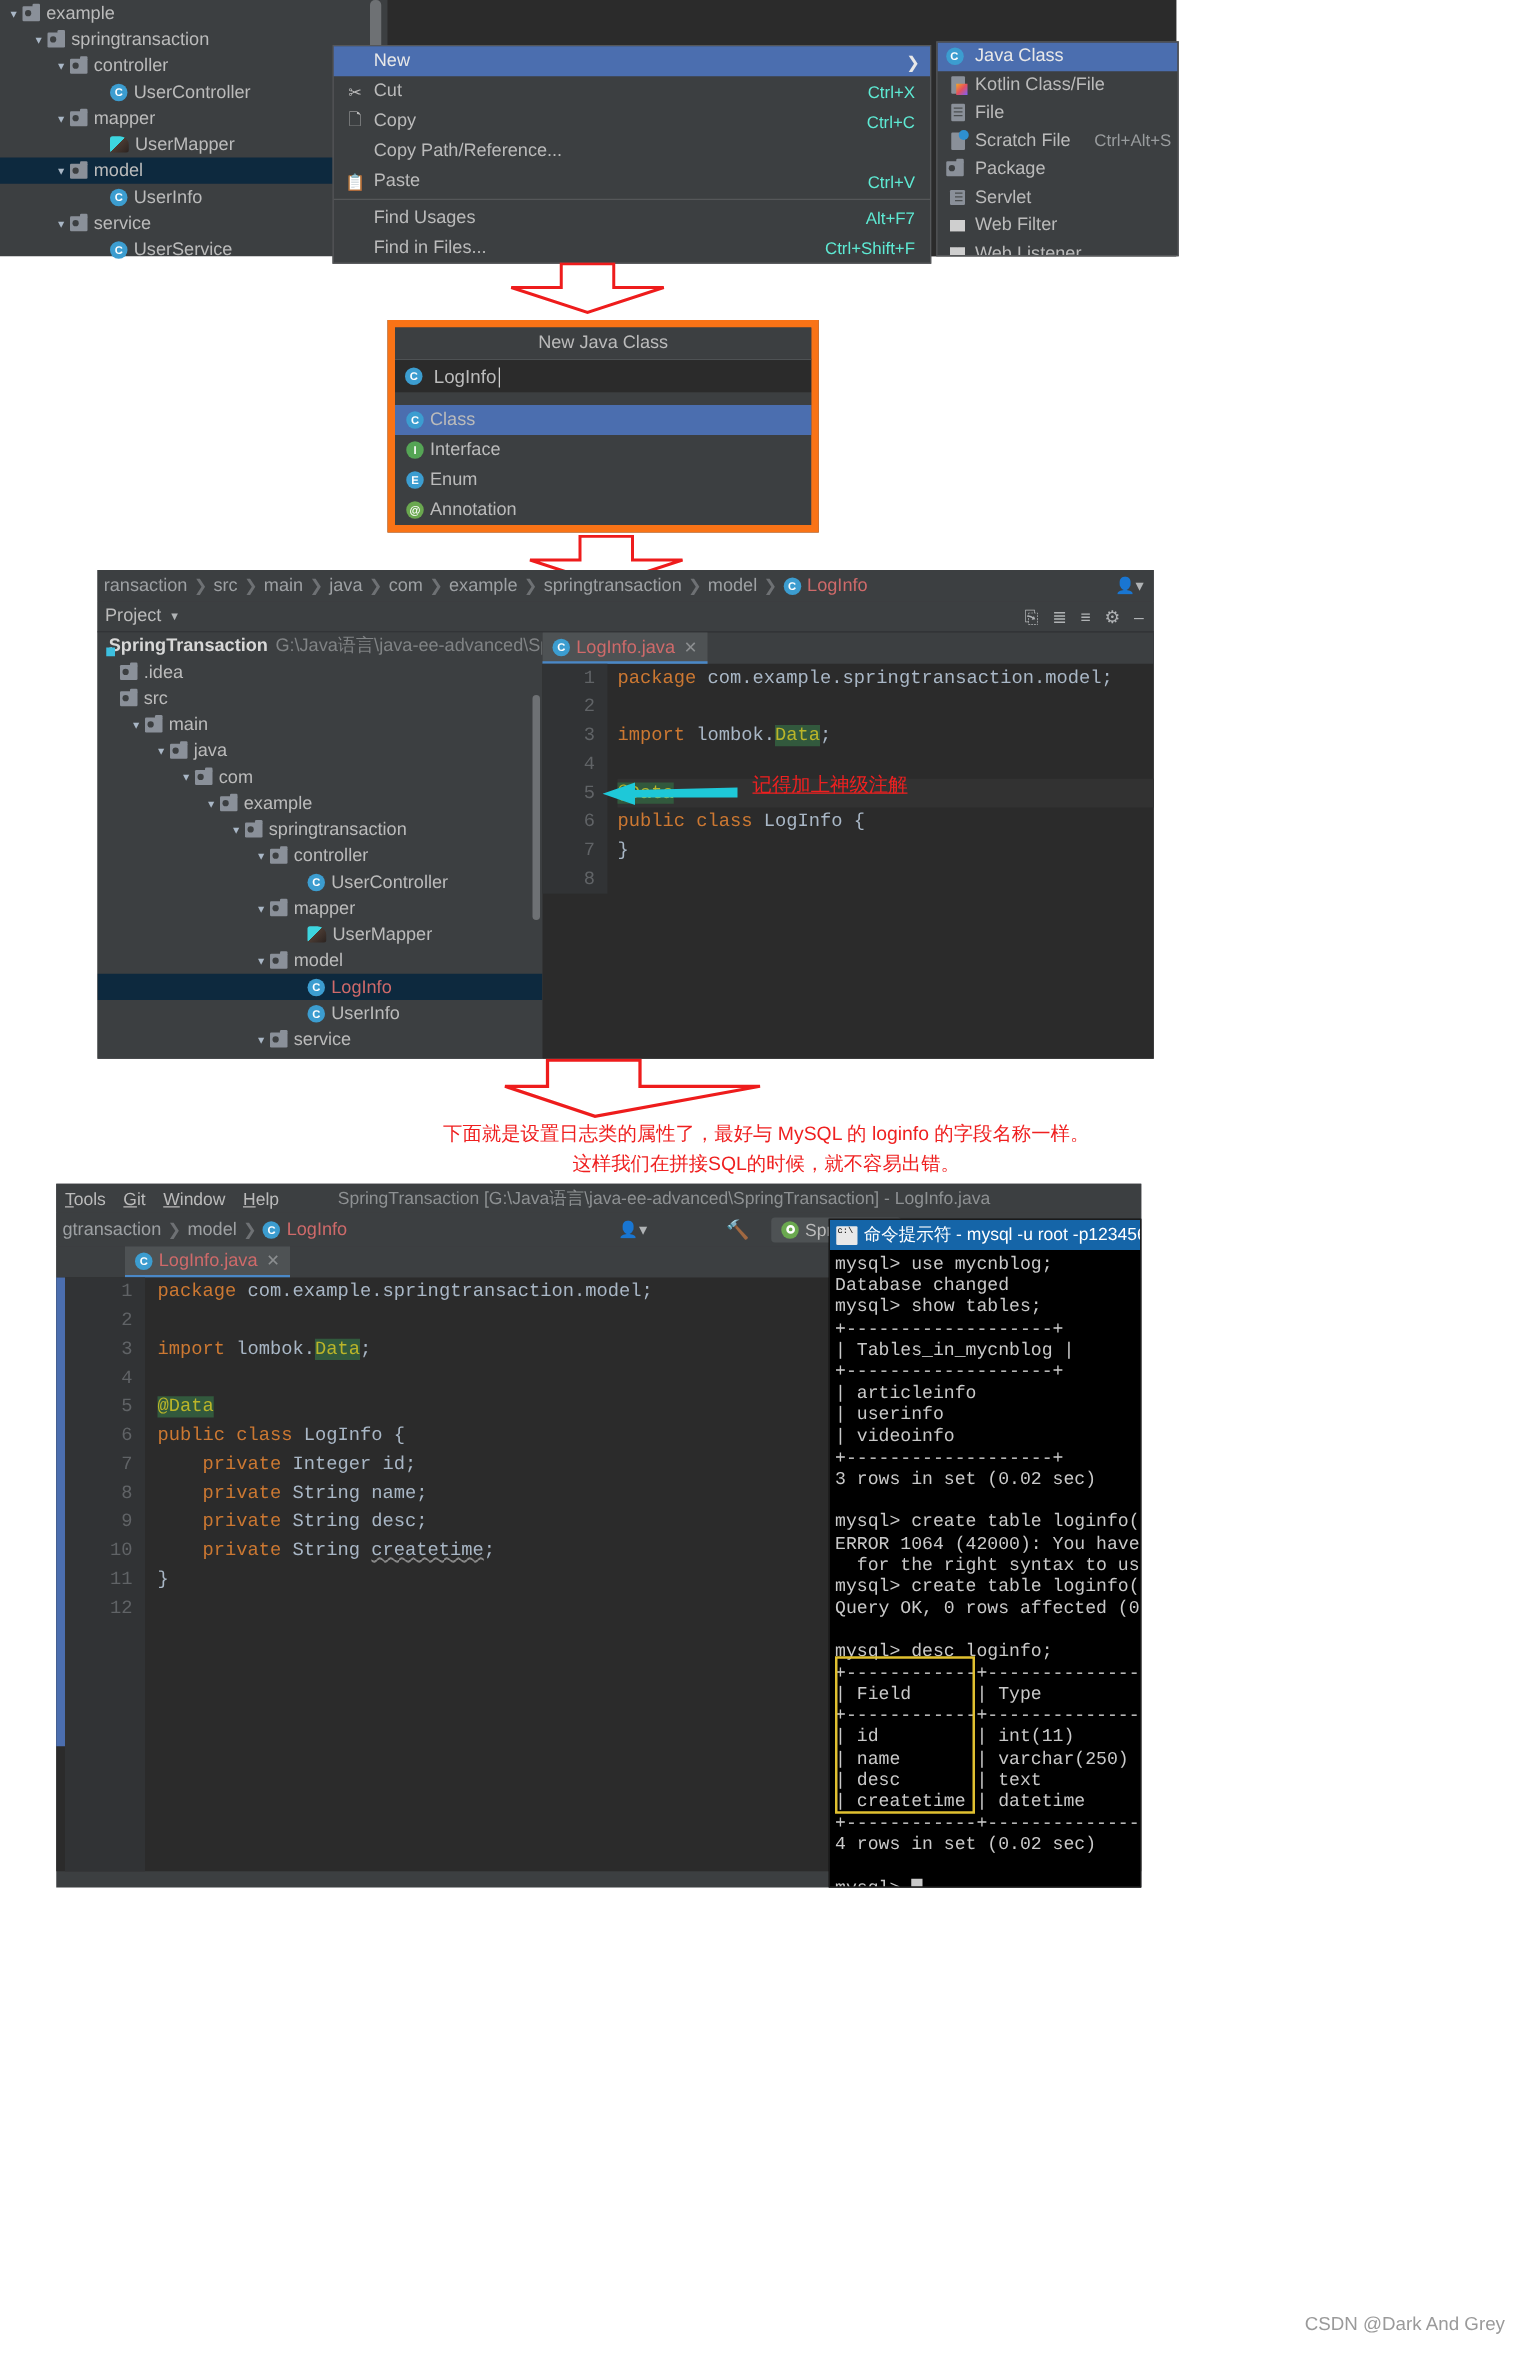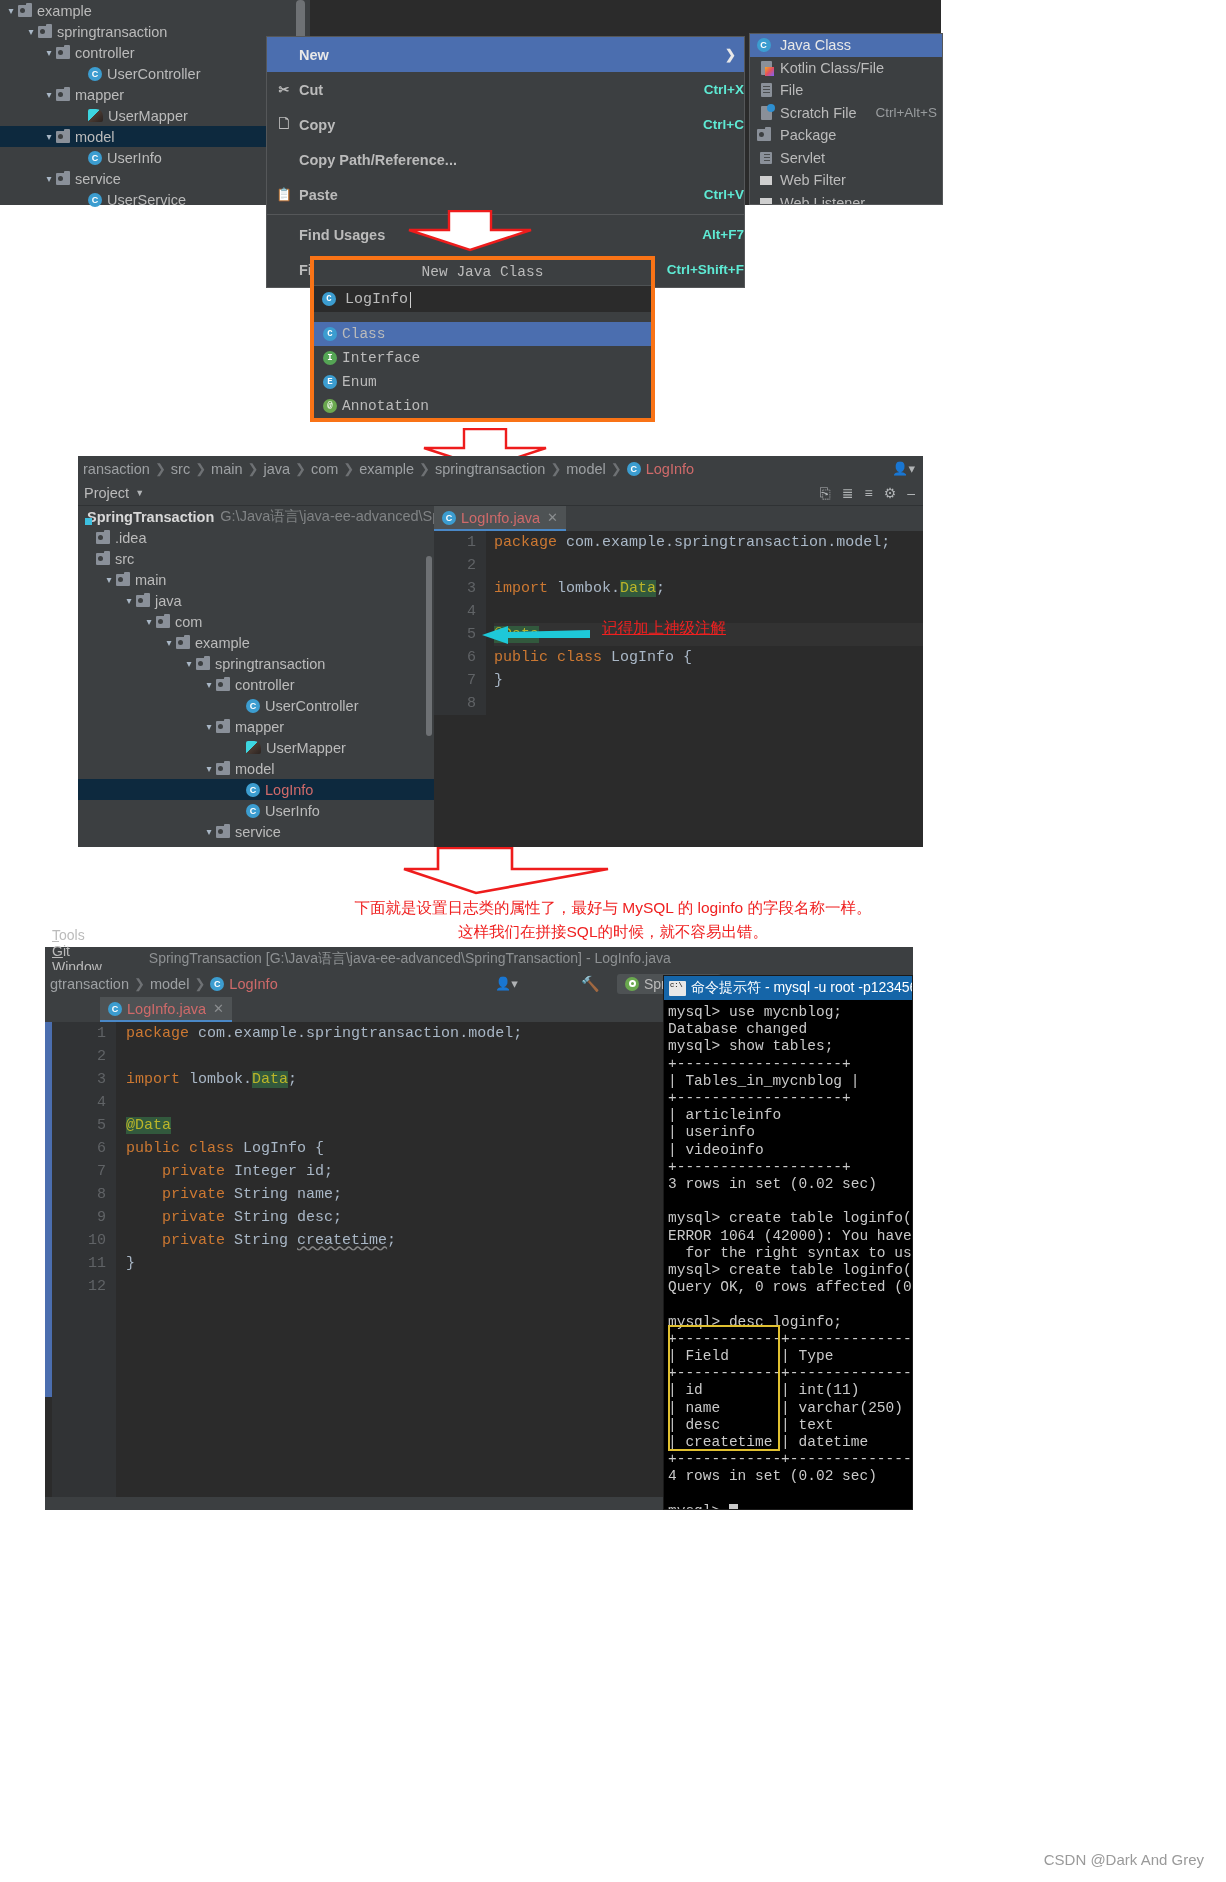--- a/index.html
+++ b/index.html
@@ -67,23 +67,22 @@
     display:inline-block; width:15px; height:13px; margin-right:5px;
     background:linear-gradient(135deg,#3dd6e0 0%,#3dd6e0 45%,#4a3b33 46%,#2b2320 100%);
     border-radius:2px 7px 2px 2px;
   }
   .ctxmenu {
     position:absolute; left:266px; top:36px; width:479px;
     background:#3c3f41; border:1px solid #555759;
     font-size:14.5px; color:#bbbbbb;
   }
   .ctxmenu .item {
-    height:35px; display:flex; align-items:center; padding:0 0 0 6px;
+    height:24px; display:flex; align-items:center; padding:0 12px 0 6px;
     position:relative;
-    font-weight:bold;
   }
   .ctxmenu .item.hl { background:#4b6eaf; color:#e8e8e8; }
   .ctxmenu .item .mi { width:22px; display:flex; justify-content:center; font-size:13px; }
   .ctxmenu .item .lbl { flex:1; padding-left:4px; }
   .ctxmenu .item .acc { color:#5eead4; font-size:13.5px; }
   .ctxmenu .item .arrow { position:absolute; right:8px; font-size:13px; }
   .ctxmenu .sep { height:1px; background:#555759; margin:2px 0; }
   .submenu {
     position:absolute; left:749px; top:33px; width:194px;
     background:#3c3f41; border:1px solid #555759;
@@ -105,21 +104,21 @@
   .filt-ico{display:inline-block;width:0;height:0;border-left:6px solid #cfcfcf;border-right:6px solid #cfcfcf;border-top:9px solid #cfcfcf;border-bottom:0;}
   .clk-ico{display:inline-block;width:11px;height:14px;background:#8a9099;border-radius:1px;position:relative;}
   .clk-ico:after{content:"";position:absolute;right:-3px;top:-2px;width:8px;height:8px;border-radius:50%;background:#2e8fd0;}
 
   
   .redarrow { position:absolute; }
 
   
   #dlg {
     position:absolute; left:310px; top:256px; width:345px;
-    background:#3c3f41; border:4px solid #f97316;font-family:Liberation Mono, monospace;
+    background:#3c3f41; border:6px solid #f97316;
   }
   #dlg .title {
     height:25px; line-height:25px; text-align:center;
     font-size:14.5px; color:#bbbbbb; background:#3c3f41;
   }
   #dlg .field {
     height:27px; background:#2b2b2b; display:flex; align-items:center;
     padding-left:8px; border-top:1px solid #4e5254;
   }
   #dlg .field .val { font-size:15px; color:#bbbbbb; margin-left:4px; position:relative; }
@@ -588,21 +587,21 @@
 
 <svg class="redarrow" style="left:400px; top:847px;" width="212" height="48">
   <polygon points="38,1 112,1 112,22 208,22 76,46 4,22 38,22" fill="#ffffff" stroke="#ee1c1c" stroke-width="2.6"></polygon>
 </svg>
 
 <div class="note" style="top:894px;">下面就是设置日志类的属性了，最好与 MySQL 的 loginfo 的字段名称一样。</div>
 <div class="note" style="top:918px;">这样我们在拼接SQL的时候，就不容易出错。</div>
 
 <div id="ide2">
   <div class="menubar">
-    <span id="i2menus" style="display:flex;flex-direction:column;">
+    <span id="i2menus" style="display:flex;">
         <span class="mi2"><span style="text-decoration:underline">T</span>ools</span>
         <span class="mi2"><span style="text-decoration:underline">G</span>it</span>
         <span class="mi2"><span style="text-decoration:underline">W</span>indow</span>
         <span class="mi2"><span style="text-decoration:underline">H</span>elp</span>
       </span>
     <span class="wtitle">SpringTransaction [G:\Java语言\java-ee-advanced\SpringTransaction] - LogInfo.java</span>
   </div>
   <div class="crumbbar" style="height:27px;">
     <span id="i2crumb" style="display:flex;align-items:flex-start;">
         <span class="c">gtransaction</span>

